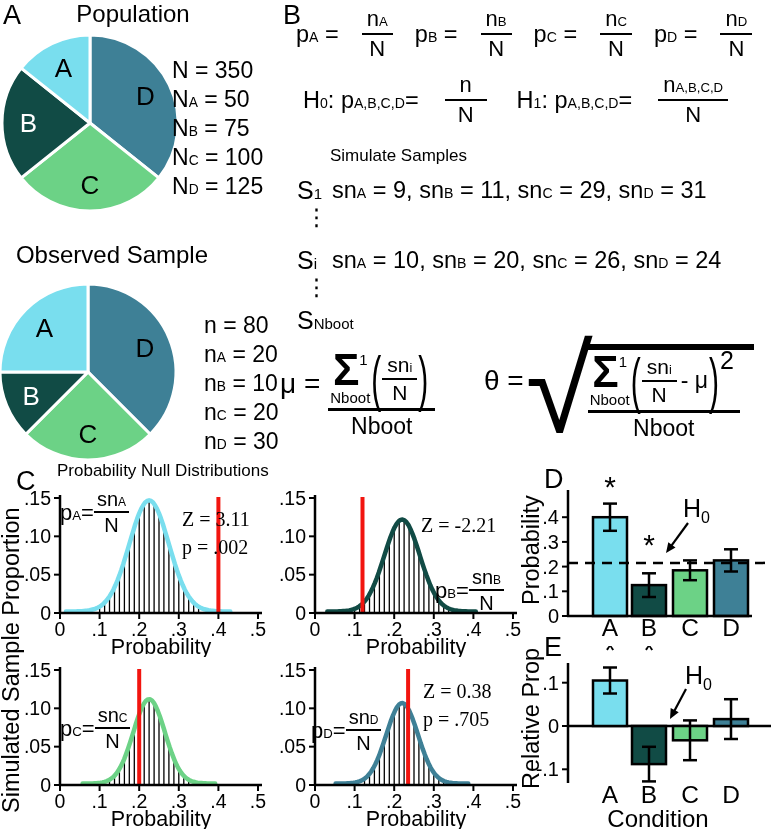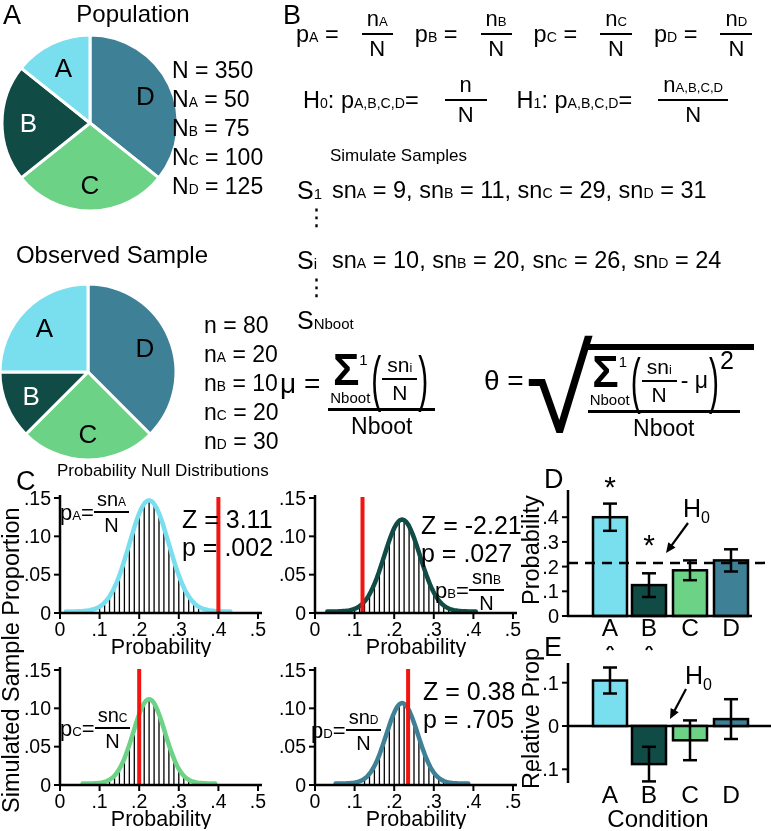--- a/index.html
+++ b/index.html
@@ -41,21 +41,21 @@
   .sum-sub{font-size:15px;margin-top:2px;}
   .bigparen{display:inline-block;font-size:30px;transform:scaleY(2.05);margin:0 1px;}
   .infrac{font-size:21px;}
   .minus{font-size:23px;margin-left:4px;}
   .pow{font-size:25px;align-self:flex-start;margin-top:-8px;}
   .root{display:inline-flex;align-items:flex-start;}
   .rad{font-size:122px;line-height:92px;margin-right:-7px;font-weight:normal;}
   .rootbody{border-top:6px solid #000;padding:4px 14px 0 2px;}
   
   .distplot{position:absolute;width:250px;height:175px;}
-  .zp{position:absolute;font-size:25px;line-height:27.5px;white-space:nowrap;}
+  .zp{position:absolute;font-size:20px;line-height:27.5px;white-space:nowrap;font-family:Liberation Serif, serif;}
   .pfrm{position:absolute;display:flex;align-items:center;font-size:22px;white-space:nowrap;}
   .pfrm .sfrac{font-size:20px;}
   .pfrm .sfrac .fnum{border-bottom-width:2px;padding:0 3px 0;}
 </style>
 </head>
 <body>
 
 <div class="fig">
 
   <div class="plabel" style="left:3px;top:0;">A</div>
@@ -396,21 +396,20 @@
         <text x="35" y="137.5" font-size="19.5" text-anchor="end" fill="#000">0</text>
         <line x1="44" y1="92.66666666666666" x2="38" y2="92.66666666666666" stroke="#000" stroke-width="2"></line>
         <text x="35" y="99.16666666666666" font-size="19.5" text-anchor="end" fill="#000">.05</text>
         <line x1="44" y1="54.33333333333333" x2="38" y2="54.33333333333333" stroke="#000" stroke-width="2"></line>
         <text x="35" y="60.83333333333333" font-size="19.5" text-anchor="end" fill="#000">.10</text>
         <line x1="44" y1="15.999999999999986" x2="38" y2="15.999999999999986" stroke="#000" stroke-width="2"></line>
         <text x="35" y="22.499999999999986" font-size="19.5" text-anchor="end" fill="#000">.15</text>
         <text x="145" y="172" font-size="21.5" text-anchor="middle" fill="#000">Probability</text>
       </svg><div class="zp" style="left: 150px; top: 30px;">
         <div>Z = -2.21</div>
-        <div>p = .027</div>
       </div><div class="pfrm" style="left: 164px; top: 84px;">
         <div>p<sub>B</sub>=</div>
         <div class="sfrac">
           <div class="fnum">sn<sub>B</sub></div>
           <div class="fden">N</div>
         </div>
       </div></div>
     <div class="distplot" style="left: 16px; top: 654px;"><svg width="250" height="175">
         <line x1="93.5" y1="130.5" x2="93.5" y2="127.3" stroke="#000" stroke-width="1.3"></line>
         <line x1="98.5" y1="130.5" x2="98.5" y2="123.3" stroke="#000" stroke-width="1.3"></line>

